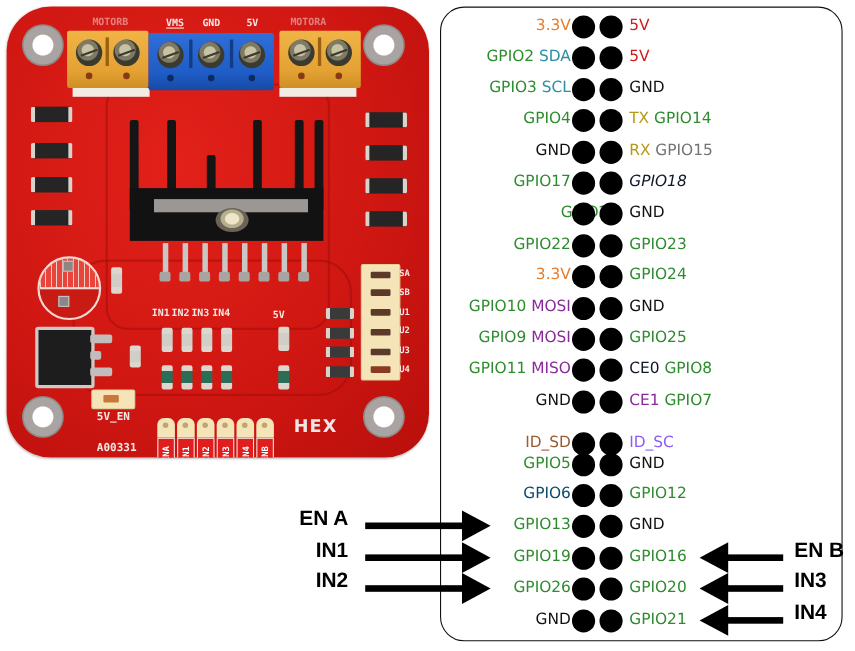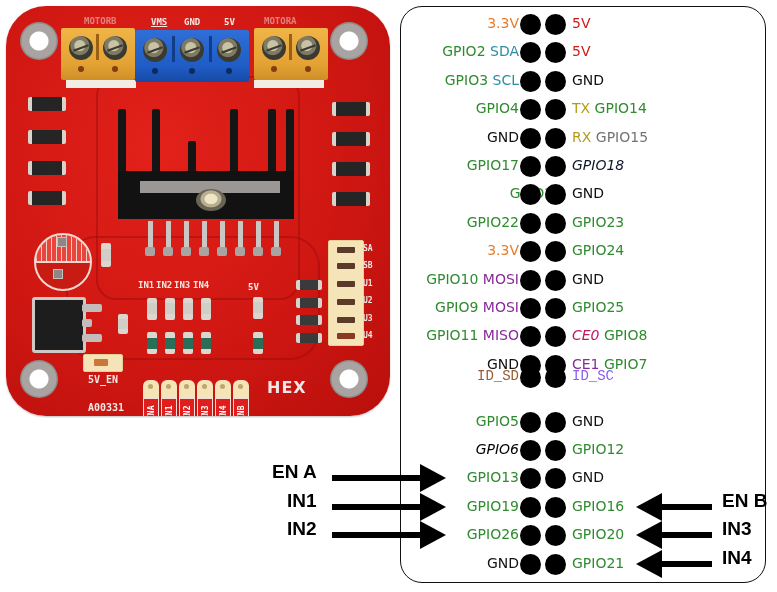--- a/index.html
+++ b/index.html
@@ -281,42 +281,42 @@
     <div class="pin-row" style="top: 298px;">
       <div class="pin-label-left"><span style="color: rgb(46, 139, 46);">GPIO9</span><span style="color: rgb(138, 42, 154);"> MOSI</span></div>
       <div class="pin-dot" style="left: 520px;"></div>
       <div class="pin-dot" style="left: 545px;"></div>
       <div class="pin-label-right"><span style="color: rgb(46, 139, 46);">GPIO25</span></div>
     </div>
     <div class="pin-row" style="top: 326.4px;">
       <div class="pin-label-left"><span style="color: rgb(46, 139, 46); margin-left: 21px;">GPIO11</span><span style="color: rgb(138, 42, 154);"> MISO</span></div>
       <div class="pin-dot" style="left: 520px;"></div>
       <div class="pin-dot" style="left: 545px;"></div>
-      <div class="pin-label-right"><span style="color: #be185d; font-style: italic;">CE0</span><span style="color: rgb(46, 139, 46);"> GPIO8</span></div>
+      <div class="pin-label-right"><span style="color: #0f172a;">CE0</span><span style="color: rgb(46, 139, 46);"> GPIO8</span></div>
     </div>
     <div class="pin-row" style="top: 354.8px;">
       <div class="pin-label-left"><span style="color: rgb(17, 17, 17);">GND</span></div>
       <div class="pin-dot" style="left: 520px;"></div>
       <div class="pin-dot" style="left: 545px;"></div>
       <div class="pin-label-right"><span style="color: rgb(138, 42, 154);">CE1</span><span style="color: rgb(46, 139, 46);"> GPIO7</span></div>
     </div>
-    <div class="pin-row" style="top: 367px; font-family: Liberation Mono, monospace;">
+    <div class="pin-row" style="top: 393px;">
       <div class="pin-label-left"><span style="color: rgb(154, 90, 48);">ID_SD</span></div>
       <div class="pin-dot" style="left: 520px;"></div>
       <div class="pin-dot" style="left: 545px;"></div>
       <div class="pin-label-right"><span style="color: #8b5cf6;">ID_SC</span></div>
     </div>
     <div class="pin-row" style="top: 411.6px;">
       <div class="pin-label-left"><span style="color: rgb(46, 139, 46);">GPIO5</span></div>
       <div class="pin-dot" style="left: 520px;"></div>
       <div class="pin-dot" style="left: 545px;"></div>
       <div class="pin-label-right"><span style="color: rgb(17, 17, 17);">GND</span></div>
     </div>
     <div class="pin-row" style="top: 440px;">
-      <div class="pin-label-left"><span style="color: #000000; font-style: italic;">GPIO6</span></div>
+      <div class="pin-label-left"><span style="color: #0c4a6e;">GPIO6</span></div>
       <div class="pin-dot" style="left: 520px;"></div>
       <div class="pin-dot" style="left: 545px;"></div>
       <div class="pin-label-right"><span style="color: rgb(46, 139, 46);">GPIO12</span></div>
     </div>
     <div class="pin-row" style="top: 468.4px;">
       <div class="pin-label-left"><span style="color: rgb(46, 139, 46);">GPIO13</span></div>
       <div class="pin-dot" style="left: 520px;"></div>
       <div class="pin-dot" style="left: 545px;"></div>
       <div class="pin-label-right"><span style="color: rgb(17, 17, 17);">GND</span></div>
     </div>

